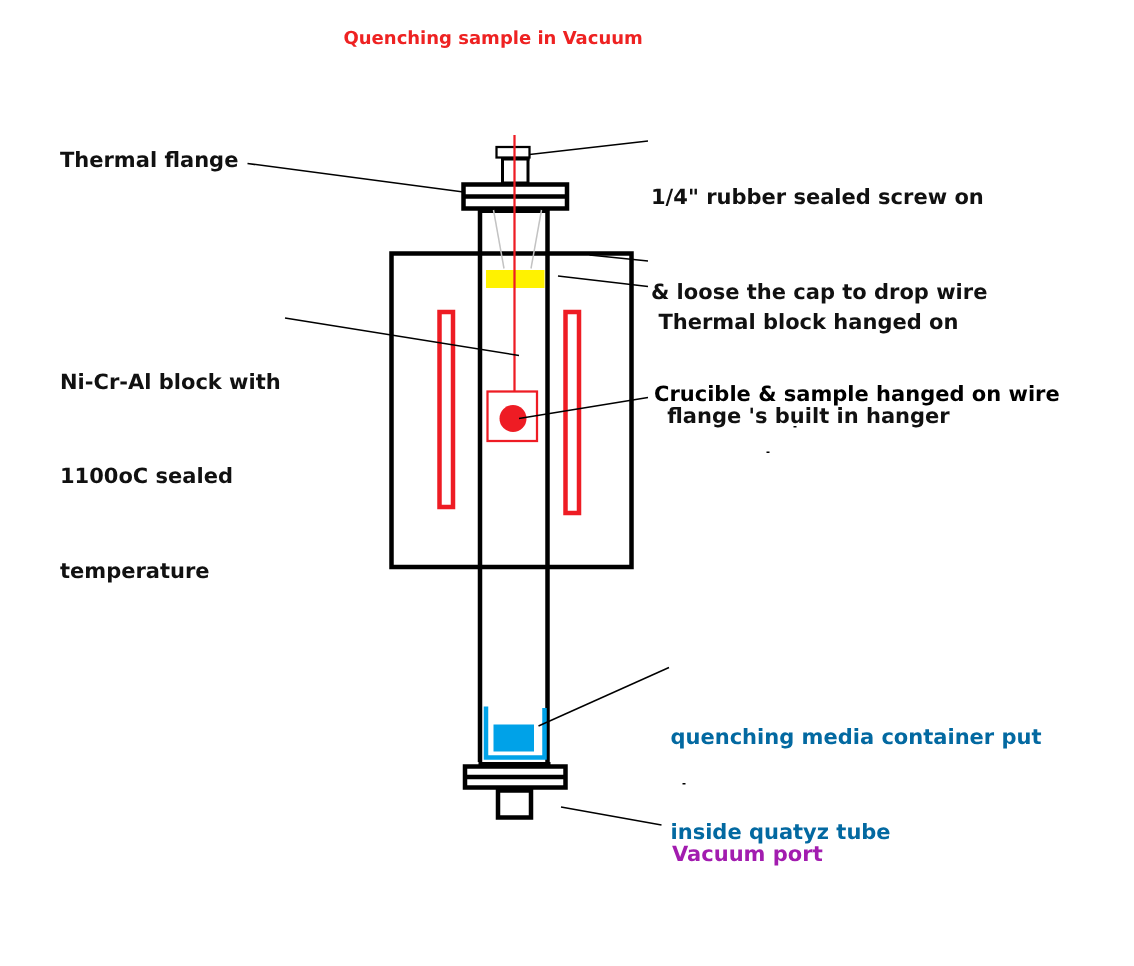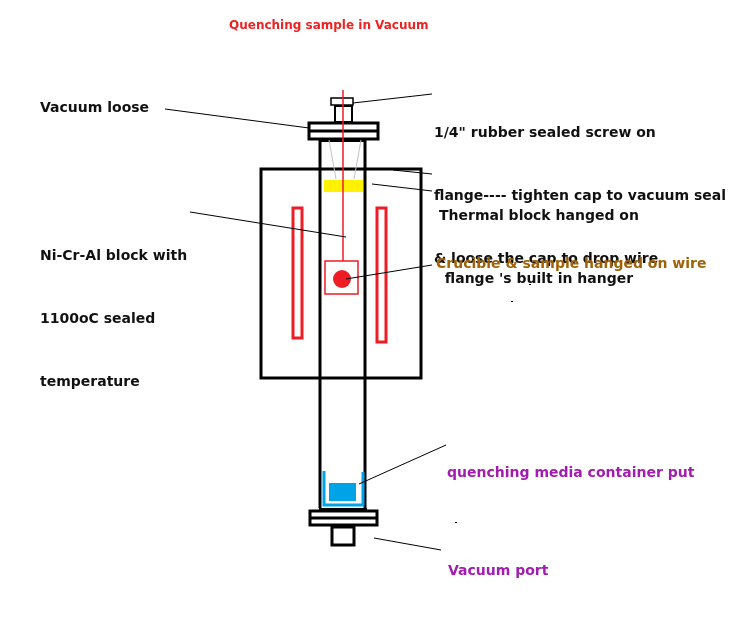--- a/index.html
+++ b/index.html
@@ -57,38 +57,38 @@
   <line x1="190" y1="212" x2="346" y2="237" stroke="#000" stroke-width="1"></line>
   <line x1="346" y1="279" x2="432" y2="265" stroke="#000" stroke-width="1"></line>
   <line x1="359" y1="484" x2="446" y2="445" stroke="#000" stroke-width="1"></line>
   <line x1="374" y1="538" x2="441" y2="550" stroke="#000" stroke-width="1"></line>
 
   <rect x="529" y="284" width="2" height="1" fill="#000"></rect>
   <rect x="511" y="301" width="2" height="1" fill="#000"></rect>
   <rect x="455" y="522" width="2" height="1" fill="#000"></rect>
 </svg>
 
-<div class="lbl" style="left: 40px; top: 97px; color: rgb(17, 17, 17);">Vacuum loose</div>
+<div class="lbl" style="left: 40px; top: 97px; color: rgb(17, 17, 17);">Thermal flange</div>
 
 <div class="lbl" style="left: 434px; top: 80px; color: rgb(17, 17, 17);">
   <div>1/4" rubber sealed screw on</div>
-  <div>flange---- tighten cap to vacuum seal</div>
   <div>&amp; loose the cap to drop wire</div>
 </div>
 
 <div class="lbl" style="left: 439px; top: 163px; color: rgb(17, 17, 17); text-align: center;">
   <div>Thermal block hanged on</div>
   <div>flange 's built in hanger</div>
 </div>
 
 <div class="lbl" style="left: 40px; top: 203px; color: rgb(17, 17, 17);">
   <div>Ni-Cr-Al block with</div>
   <div>1100oC sealed</div>
   <div>temperature</div>
 </div>
 
-<div class="lbl" style="left: 436px; top: 253px; color: #a16207;">Crucible &amp; sample hanged on wire</div>
+<div class="lbl" style="left: 436px; top: 253px; color: #000000;">Crucible &amp; sample hanged on wire</div>
 
-<div class="lbl" style="left: 447px; top: 420px; color: #a21caf;">
+<div class="lbl" style="left: 447px; top: 440px; color: #0369a1;">
   <div>quenching media container put</div>
+  <div>inside quatyz tube</div>
 </div>
 
 <div class="lbl" style="left: 448px; top: 540px; color: #a21caf; margin-top: 20px;">Vacuum port</div>
 
 </body></html>

